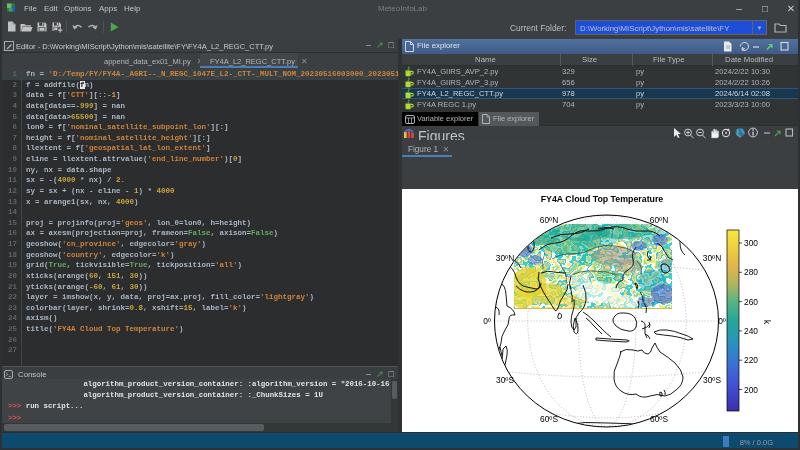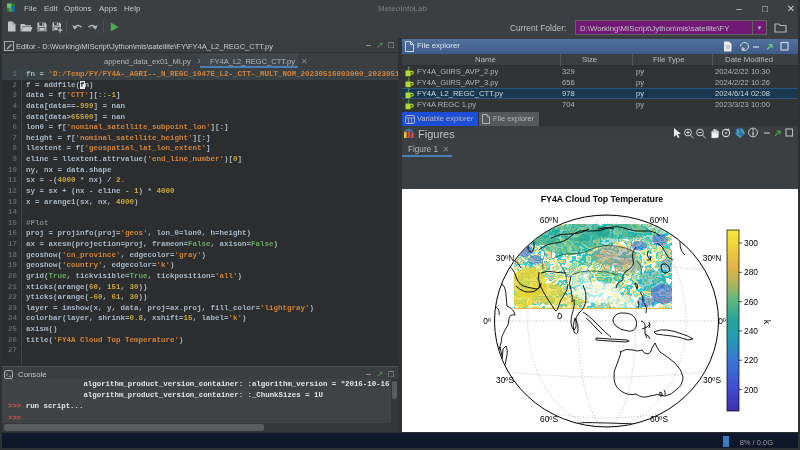--- a/index.html
+++ b/index.html
@@ -7,21 +7,21 @@
   font-family:"Liberation Sans", sans-serif; }
 .app { position:absolute; left:0; top:0; width:800px; height:450px; background:#3c3f41; }
 
 
 .menubar { position:absolute; left:0; top:0; width:800px; height:18px; background:#3c3f41; }
 .menubar .mi { position:absolute; top:4px; font-size:8px; color:#c2c4c6; }
 .apptitle { position:absolute; top:4px; left:378px; font-size:8px; color:#7d7f80; }
 .winbtn { position:absolute; top:0; width:26px; height:17px; color:#c8c8c8; font-size:10px; text-align:center; line-height:17px; }
 .toolbar { position:absolute; left:0; top:18px; width:800px; height:21px; background:#3c3f41; }
 .cfl { position:absolute; top:23px; left:510px; font-size:8.4px; color:#bbbdbf; }
-.combo { position:absolute; top:20px; left:575px; width:192px; height:15px; background:#701a75; border:1px solid #646464; }
+.combo { position:absolute; top:20px; left:575px; width:192px; height:15px; background:#1d4ed8; border:1px solid #646464; }
 .combo .txt { position:absolute; left:4px; top:2.5px; font-size:7.8px; color:#c0c2c4; }
 .combo .arr { position:absolute; right:0; top:0; width:14px; height:13px; border-left:1px solid #646464; color:#b0b2b4; font-size:7px; text-align:center; line-height:13px; }
 .pbtns { position:absolute; top:2px; right:4px; font-size:9px; color:#b8babc; }
 
 
 .edit-head { position:absolute; left:0; top:39px; width:398px; height:14px; background:#3b3e40; border-bottom:1px solid #2c2e2f; }
 .edit-head .cap { position:absolute; left:16px; top:3px; font-size:7.5px; color:#c8cacc;text-align:right; }
 .tabs { position:absolute; left:0; top:53px; width:398px; height:15px; background:#3c3f41; }
 .tab { position:absolute; top:0; height:15px; font-size:7.5px; color:#b4b6b8; padding-top:4px; }
 .tab .x { color:#8a8c8e; margin-left:5px; font-size:8px; }
@@ -54,29 +54,29 @@
   background:linear-gradient(#50719f,#3f5b87); font-size:7.8px; color:#dde3ea; }
 .fx-title .cap { position:absolute; left:17px; top:2px; }
 .thead { position:absolute; left:400px; top:54px; width:400px; height:12px; background:#3c3f41; border-bottom:1px solid #2c2e2f; font-size:7.8px; color:#b8babc; }
 .thead span { position:absolute; top:1px; }
 .tcol { position:absolute; top:0; width:1px; height:12px; background:#55585a; }
 .trows { position:absolute; left:400px; top:66px; width:400px; height:44px; background:#313435; font-size:7.6px; color:#adb4ba; }
 .trow { position:absolute; left:0; width:400px; height:11px; }
 .trow.sel { background:#1a3750; color:#cdd4da; outline:1px solid #2c5680; outline-offset:-1px; }
 .trow span { position:absolute; top:1px; }
 .exp-tabs { position:absolute; left:400px; top:110px; width:400px; height:16px; background:#313435; border-bottom:1px solid #2c2e2f; font-size:7.5px; color:#b4b6b8; }
-.exp-tab { position:absolute; top:2px; height:14px; background:#1d4ed8; padding-top:2px; white-space:nowrap; overflow:hidden; }
+.exp-tab { position:absolute; top:2px; height:14px; background:#000000; padding-top:2px; white-space:nowrap; overflow:hidden; }
 .exp-tab.sel { background:#54585a; }
-.fig-title { position:absolute; left:400px; top:126px; width:400px; height:14px; background:#3b3e40; font-size:11px; color:#c0c2c4; }
+.fig-title { position:absolute; left:400px; top:126px; width:400px; height:14px; background:#3b3e40; font-size:14px; color:#c0c2c4; }
 .fig-tabs { position:absolute; left:400px; top:140px; width:400px; height:17px; background:#3c3f41; }
 .fig-tab { position:absolute; left:0px; top:2px; width:52px; height:15px; font-size:8.2px; color:#b4b6b8; padding:3px 0 0 8px; border-bottom:2px solid #4a7fb5; }
 .figure { position:absolute; left:402px; top:157px; width:396px; height:275px; background:#ffffff;margin-top:32px; }
 
 
-.status { position:absolute; left:0; top:432px; width:800px; height:18px; background:#0f172a; border-top:1px solid #2c2e2f; }
+.status { position:absolute; left:0; top:432px; width:800px; height:18px; background:#0c4a6e; border-top:1px solid #2c2e2f; }
 .status .mem { position:absolute; right:27px; top:5px; font-size:7.5px; color:#9a9c9e; }
 .status .blue { position:absolute; left:723px; top:3px; width:6px; height:11px; background:#3d7ac0; }
 </style>
 </head>
 <body>
 <div class="app">
 
   <div class="menubar">
     <svg style="position:absolute;left:7px;top:3px" width="8" height="9" viewBox="0 0 9 9">
         <rect x="0" y="0" width="9" height="9" fill="#2e7d32"></rect>
@@ -194,21 +194,20 @@
         <div class="ln">data[data&gt;<span class="n">65500</span>] = nan</div>
         <div class="ln">lon0 = f[<span class="s">'nominal_satellite_subpoint_lon'</span>][:]</div>
         <div class="ln">height = f[<span class="s">'nominal_satellite_height'</span>][:]</div>
         <div class="ln">llextent = f[<span class="s">'geospatial_lat_lon_extent'</span>]</div>
         <div class="ln">eline = llextent.attrvalue(<span class="s">'end_line_number'</span>)[<span class="n">0</span>]</div>
         <div class="ln">ny, nx = data.shape</div>
         <div class="ln">sx = -(<span class="n">4000</span> * nx) / <span class="n">2.</span></div>
         <div class="ln">sy = sx + (nx - eline - <span class="n">1</span>) * <span class="n">4000</span></div>
         <div class="ln">x = arange1(sx, nx, <span class="n">4000</span>)</div>
         <div class="ln">&nbsp;</div>
-        <div class="ln"><span class="c">#Plot</span></div>
         <div class="ln">proj = projinfo(proj=<span class="s">'geos'</span>, lon_0=lon0, h=height)</div>
         <div class="ln">ax = axesm(projection=proj, frameon=<span class="k">False</span>, axison=<span class="k">False</span>)</div>
         <div class="ln">geoshow(<span class="s">'cn_province'</span>, edgecolor=<span class="s">'gray'</span>)</div>
         <div class="ln">geoshow(<span class="s">'country'</span>, edgecolor=<span class="s">'k'</span>)</div>
         <div class="ln">grid(<span class="k">True</span>, tickvisible=<span class="k">True</span>, tickposition=<span class="s">'all'</span>)</div>
         <div class="ln">xticks(arange(<span class="n">60</span>, <span class="n">151</span>, <span class="n">30</span>))</div>
         <div class="ln">yticks(arange(<span class="n">-60</span>, <span class="n">61</span>, <span class="n">30</span>))</div>
         <div class="ln">layer = imshow(x, y, data, proj=ax.proj, fill_color=<span class="s">'lightgray'</span>)</div>
         <div class="ln">colorbar(layer, shrink=<span class="n">0.8</span>, xshift=<span class="n">15</span>, label=<span class="s">'k'</span>)</div>
         <div class="ln">axism()</div>

